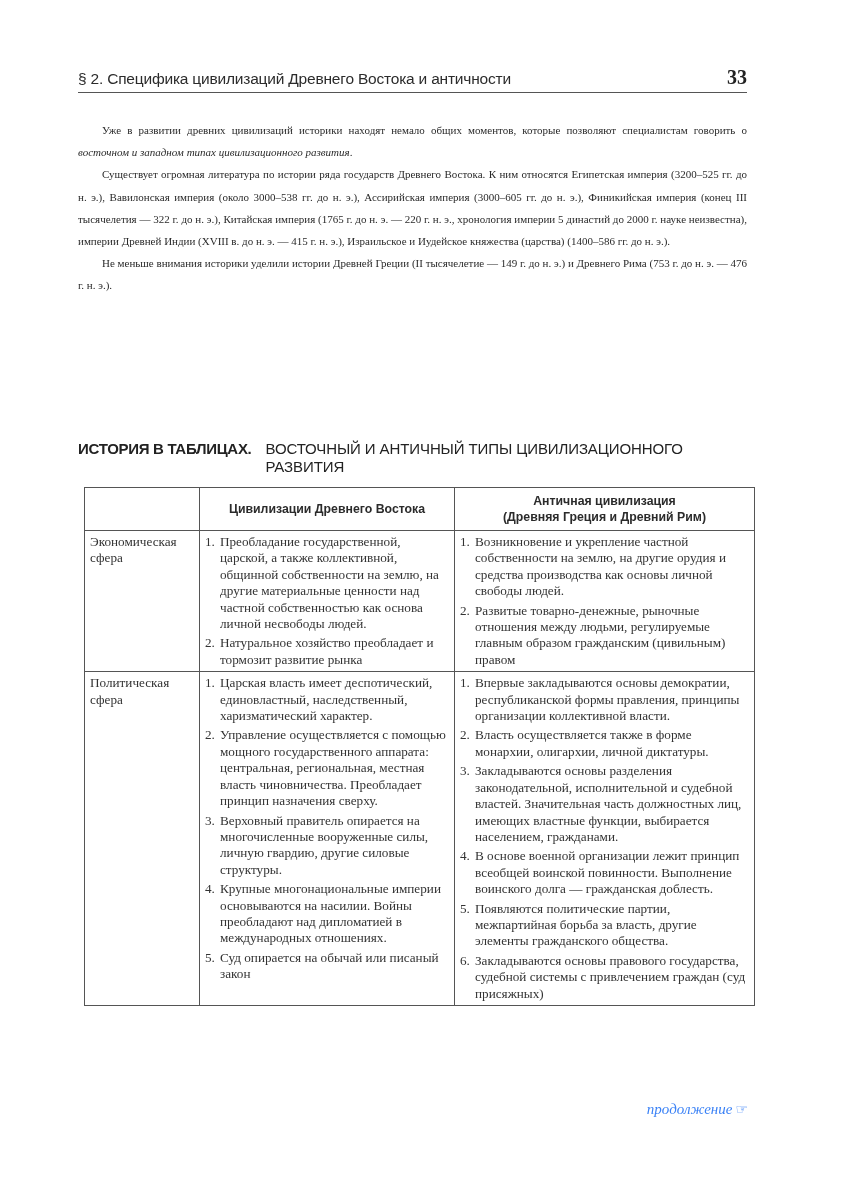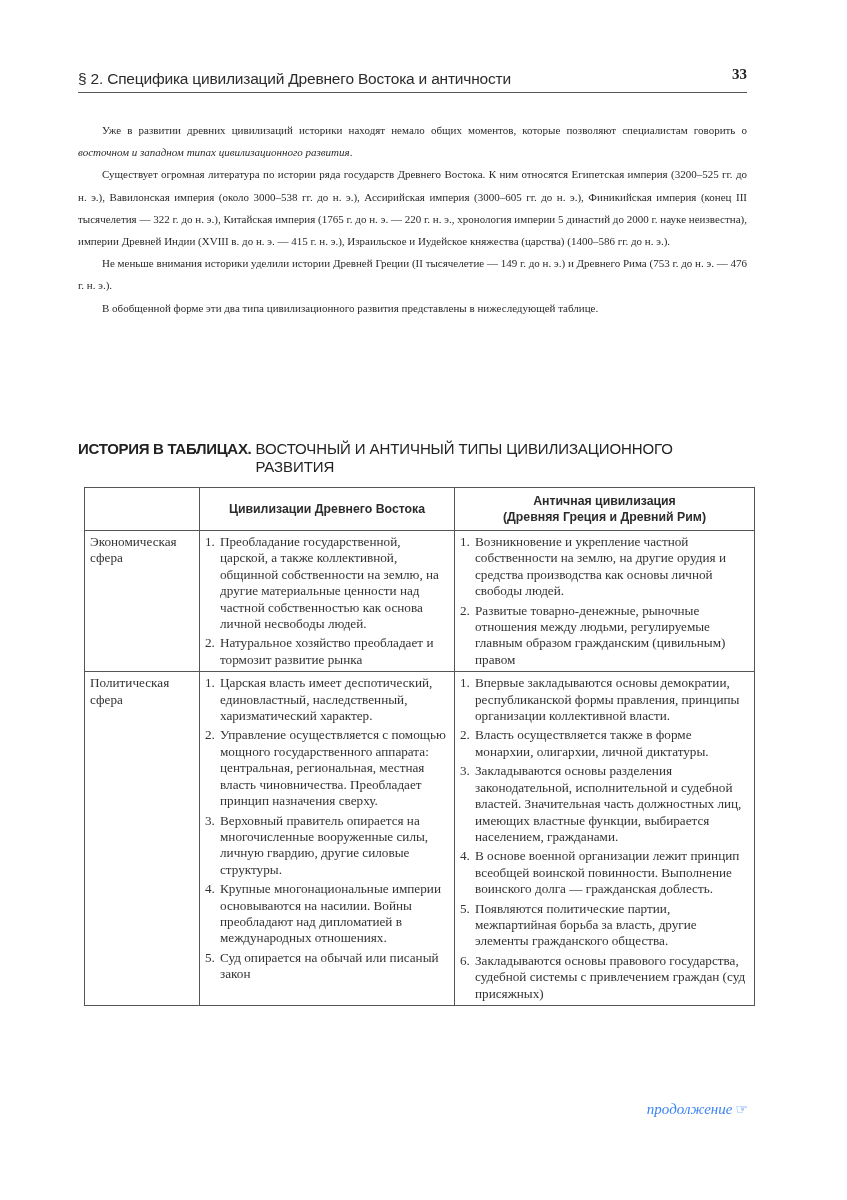--- a/index.html
+++ b/index.html
@@ -11,38 +11,38 @@
       border-bottom: 1px solid #555;
       font-family: "Liberation Sans", sans-serif;
     }
     .running-head .rh-title {
       position: absolute; left: 0; top: 4px;
       font-size: 15.5px; letter-spacing: -0.2px; color: #2b2b2b;
       font-stretch: condensed;
     }
     .running-head .rh-num {
       position: absolute; right: 0; top: 0;
-      font-family: "Liberation Serif", serif; font-weight: bold; font-size: 15px; color: #222;
+      font-family: "Liberation Serif", serif; font-weight: bold; font-size: 20px; color: #222;
     }
 
     .body-text {
       position: absolute; left: 78px; top: 119px; width: 669px;
       font-family: "Liberation Serif", serif; font-size: 11px; line-height: 22.2px;
       text-align: justify; color: #2a2a2a;
     }
     .body-text p { margin: 0; text-indent: 24px; }
     .body-text em { font-style: italic; }
 
     .table-caption {
       position: absolute; left: 78px; top: 440px; width: 680px;
       font-family: "Liberation Sans", sans-serif; font-size: 15px; line-height: 18px; color: #222;
       display: flex;
     }
     .table-caption .cap-label { font-weight: bold; white-space: nowrap; letter-spacing: -0.3px; }
-    .table-caption .cap-title { margin-left: 4px; letter-spacing: -0.1px; width: 480px; }
+    .table-caption .cap-title { margin-left: 14px; letter-spacing: -0.1px; width: 480px; }
 
     table.civ {
       position: absolute; left: 84px; top: 487px; width: 670px;
       border-collapse: collapse;
       font-family: "Liberation Serif", serif; font-size: 13.2px; line-height: 16.4px; color: #333;
       table-layout: fixed;
     }
     table.civ td, table.civ th {
       border: 1px solid #555; vertical-align: top; padding: 3px 6px 0 5px;
     }
@@ -72,21 +72,20 @@
 
   <div class="running-head">
     <span class="rh-title">§ 2. Специфика цивилизаций Древнего Востока и античности</span>
     <span class="rh-num">33</span>
   </div>
 
   <div class="body-text">
     <p><span>Уже в развитии древних цивилизаций историки находят немало общих моментов, которые позволяют специалистам говорить о </span><em>восточном и западном типах цивилизационного развития</em><span>.</span></p>
     <p>Существует огромная литература по истории ряда государств Древнего Востока. К ним относятся Египетская империя (3200–525 гг. до н. э.), Вавилонская империя (около 3000–538 гг. до н. э.), Ассирийская империя (3000–605 гг. до н. э.), Финикийская империя (конец III тысячелетия — 322 г. до н. э.), Китайская империя (1765 г. до н. э. — 220 г. н. э., хронология империи 5 династий до 2000 г. науке неизвестна), империи Древней Индии (XVIII в. до н. э. — 415 г. н. э.), Израильское и Иудейское княжества (царства) (1400–586 гг. до н. э.).</p>
     <p>Не меньше внимания историки уделили истории Древней Греции (II тысячелетие — 149 г. до н. э.) и Древнего Рима (753 г. до н. э. — 476 г. н. э.).</p>
-    <p>В обобщенной форме эти два типа цивилизационного развития представлены в нижеследующей таблице.</p>
   </div>
 
   <div class="table-caption">
     <span class="cap-label">ИСТОРИЯ В ТАБЛИЦАХ.</span>
     <span class="cap-title">ВОСТОЧНЫЙ И АНТИЧНЫЙ ТИПЫ ЦИВИЛИЗАЦИОННОГО РАЗВИТИЯ</span>
   </div>
 
   <table class="civ">
     <colgroup>
         <col class="c1">

